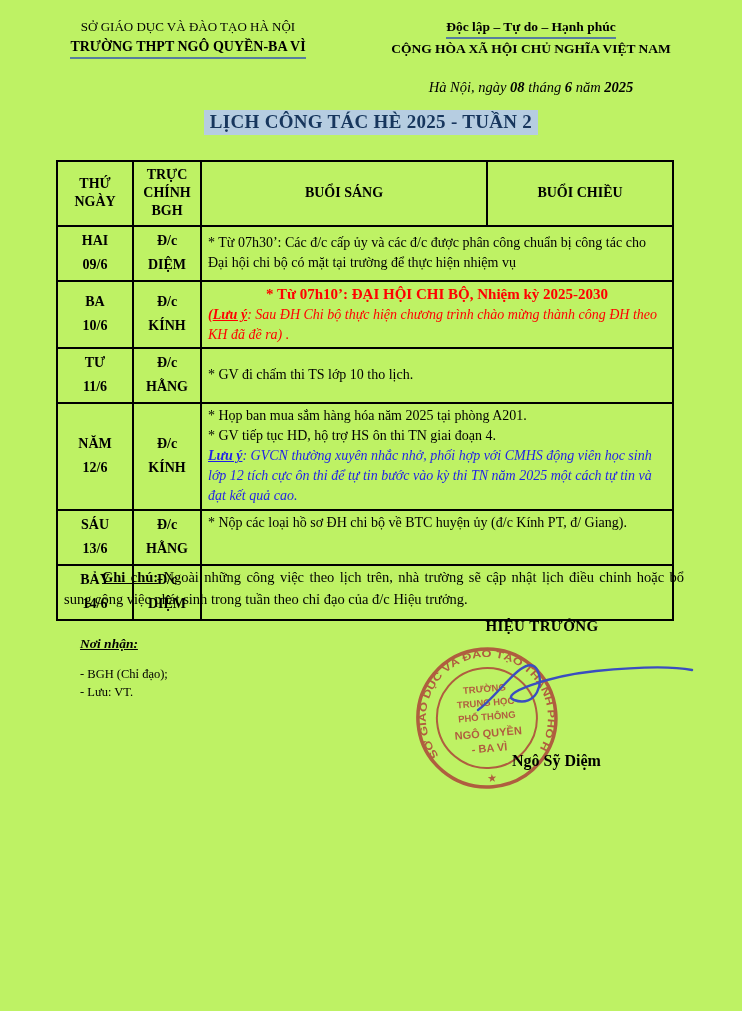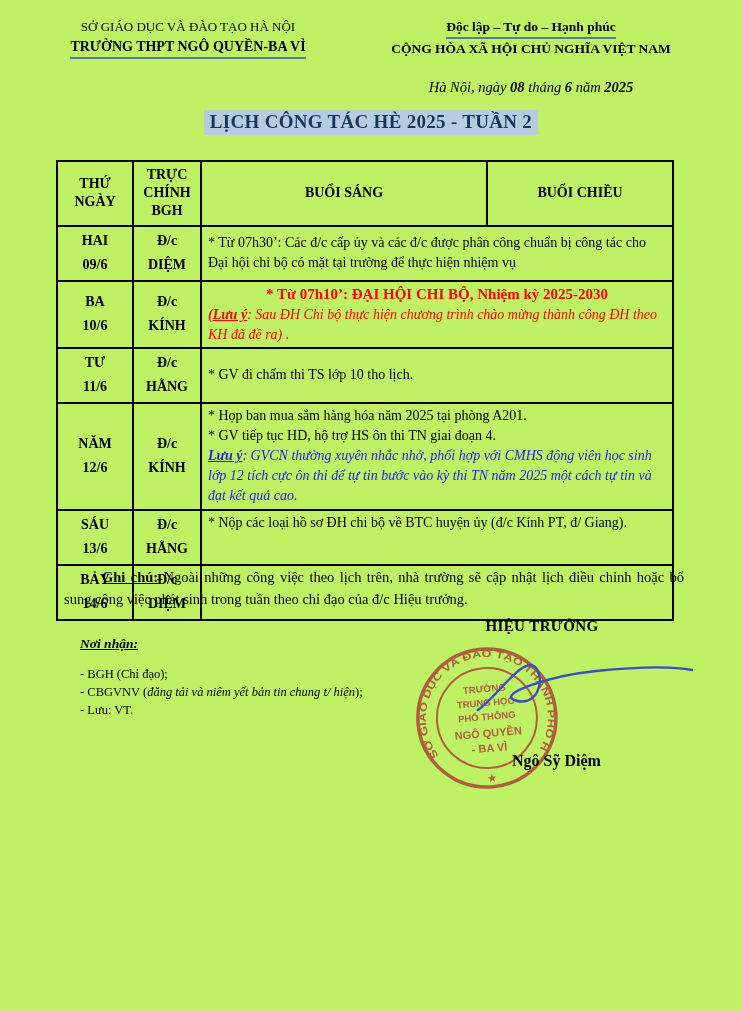--- a/index.html
+++ b/index.html
@@ -180,21 +180,20 @@
     </table>
 
   <div class="abs ghichu">
     <span class="gc-label">Ghi chú:</span><span> Ngoài những công việc theo lịch trên, nhà trường sẽ cập nhật lịch điều chỉnh hoặc bổ sung công việc phát sinh trong tuần theo chỉ đạo của đ/c Hiệu trưởng.</span>
   </div>
 
   <div class="abs noinhan">
     <div class="nn-label">Nơi nhận:</div>
     <div class="nn-items">
       <div>- BGH (Chỉ đạo);</div>
-      <div><span>- CBGVNV (</span><span class="i">đăng tải và niêm yết bản tin chung t/ hiện</span><span>);</span></div>
       <div>- Lưu: VT.</div>
     </div>
   </div>
 
   <div class="abs sig-title ctr">HIỆU TRƯỞNG</div>
 
   <div class="abs stamp-wrap">
     <svg width="170" height="150" viewBox="0 0 170 150">
       <circle cx="85" cy="74" r="69" fill="none" stroke="#ae4a3a" stroke-width="3.5"></circle>
       <circle cx="85" cy="74" r="50" fill="none" stroke="#ae4a3a" stroke-width="2"></circle>

